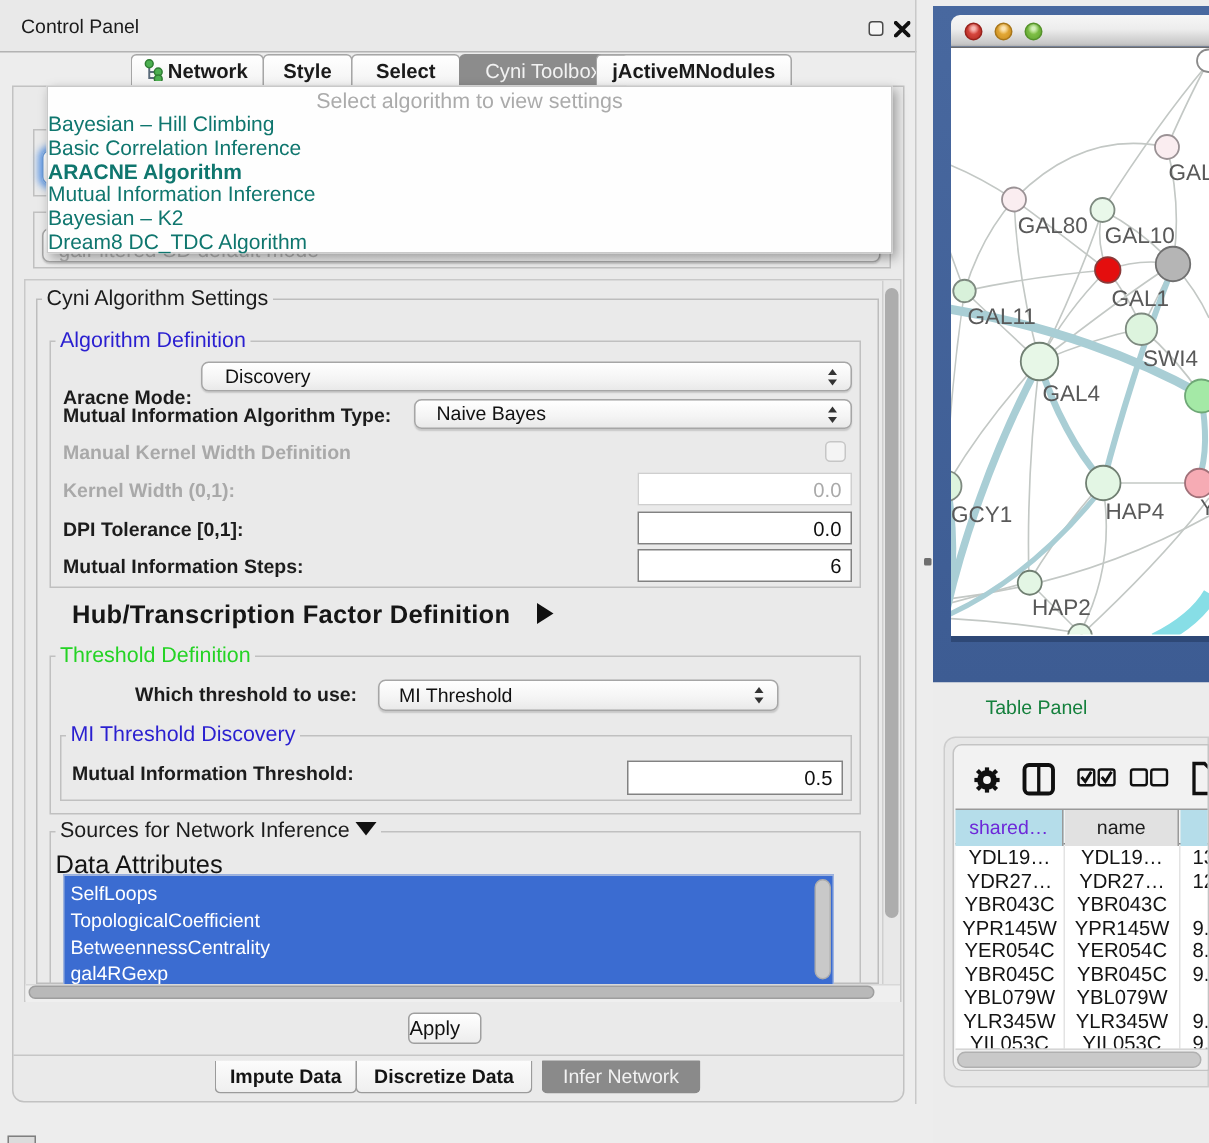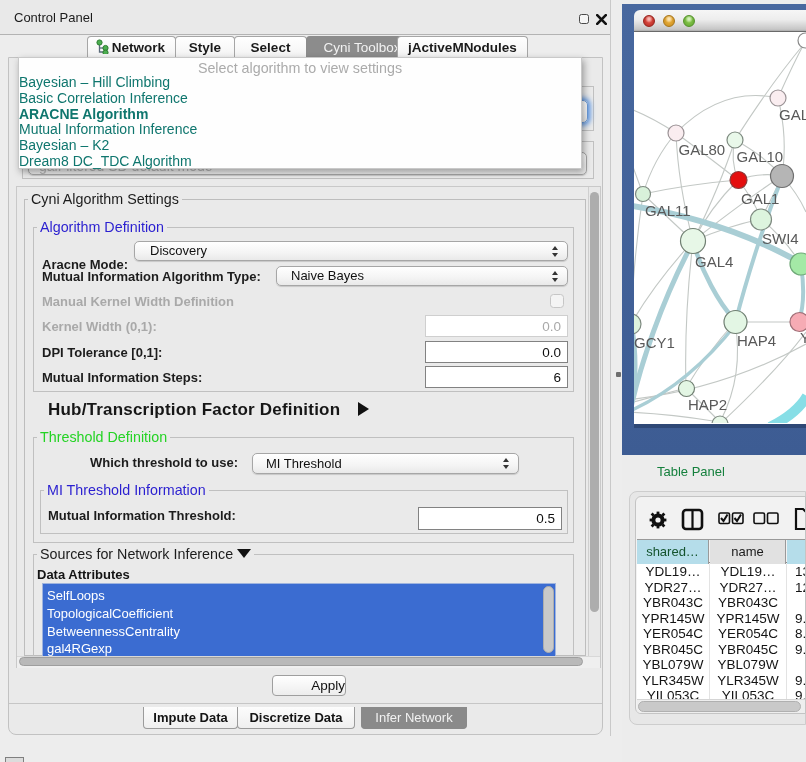--- a/index.html
+++ b/index.html
@@ -110,48 +110,48 @@
 <div class="lbl abs" style="left:90px;top:455px;">Which threshold to use:</div>
 <div class="combo" style="left:252px;top:453px;width:267px;height:21px;">
   <span class="ct" style="left:13px;top:2px;">MI Threshold</span>
   <span class="arrows">
       <i class="up"></i>
       <i class="dn"></i>
     </span>
 </div>
 
 <div class="gbox" style="left:40px;top:490px;width:528px;height:44px;"></div>
-<div class="gcap" style="left:44px;top:483px;color:#2A1FD0;">MI Threshold Information</div>
+<div class="gcap" style="left:44px;top:483px;color:#2A1FD0;">MI Threshold Discovery</div>
 <div class="lbl abs" style="left:48px;top:508px;">Mutual Information Threshold:</div>
 <div class="field" style="left:418px;top:507px;width:144px;height:23px;line-height:22px;">0.5</div>
 
 <div class="gbox" style="left:33px;top:554px;width:541px;height:103px;"></div>
 <div class="gcap" style="left:37px;top:547px;color:#1C1C1C;">Sources for Network Inference <span style="display:inline-block;width:0;height:0;border-left:7px solid transparent;border-right:7px solid transparent;border-top:9px solid #111;vertical-align:1px;"></span></div>
-<div class="abs" style="left:37px;top:567px;font-size:13px;font-weight:bold;color:#141414;">Data Attributes</div>
+<div class="abs" style="left:37px;top:567px;font-size:17px;font-weight:normal;color:#141414;">Data Attributes</div>
 
 <div class="abs" style="left:42px;top:583px;width:514px;height:75px;background:#3B6CD1;border:1px solid #9FB4DE;color:#fff;font-size:13px;">
   <div style="padding:3px 0 0 4px;line-height:17.8px;">SelfLoops<br>TopologicalCoefficient<br>BetweennessCentrality<br>gal4RGexp</div>
 </div>
 <div class="abs" style="left:543px;top:586px;width:11px;height:67px;background:#C9C9C9;border:1px solid #ADADAD;border-radius:5.5px;"></div>
 
 <div class="abs" style="left:588px;top:187px;width:12px;height:480px;background:#E8E8E8;border-left:1px solid #CFCFCF;"></div>
 <div class="abs" style="left:589.5px;top:192px;width:9px;height:420px;background:#ADADAD;border-radius:4.5px;"></div>
 
 <div class="abs" style="left:17px;top:656px;width:583px;height:12px;background:#EFEFEF;border-top:1px solid #D8D8D8;"></div>
 <div class="abs" style="left:19px;top:657px;width:564px;height:9px;background:#B9B9B9;border:1px solid #9E9E9E;border-radius:4.5px;"></div>
 
-<div class="abs" style="left:272px;top:675px;width:74px;height:21px;background:linear-gradient(#FFFFFF,#EDEDED);border:1px solid #9F9F9F;border-radius:4px;text-align:right;line-height:20px;font-size:13.5px;color:#111;">Apply</div>
+<div class="abs" style="left:272px;top:675px;width:49px;height:21px;background:linear-gradient(#FFFFFF,#EDEDED);border:1px solid #9F9F9F;border-radius:4px;text-align:left;line-height:20px;font-size:13.5px;color:#111;">Apply</div>
 
 <div class="tabbot" style="left:143px;width:95px;">Impute Data</div>
 <div class="tabbot" style="left:237px;width:118px;">Discretize Data</div>
 <div class="tabbot" style="left:361px;width:106px;background:#8A8A8A;border-color:#8A8A8A;color:#F2F2F2;font-weight:normal;">Infer Network</div>
 
 <div class="abs" style="left:5px;top:757px;width:19px;height:12px;background:#DCDCDC;border:1px solid #7F7F7F;"></div>
 
-<div class="abs" style="left:18px;top:57px;width:564px;height:112px;background:#FEFEFE;border:1px solid #C9C9C9;box-shadow:2px 3px 7px rgba(0,0,0,0.35);z-index:50;padding-left:27px;">
+<div class="abs" style="left:31px;top:57px;width:564px;height:112px;background:#FEFEFE;border:1px solid #C9C9C9;box-shadow:2px 3px 7px rgba(0,0,0,0.35);z-index:50;padding-left:27px;">
   <div style="position:absolute;top:2px;left:0;width:100%;text-align:center;font-size:14.3px;color:#ABABAB;">Select algorithm to view settings</div>
   <div style="position:absolute;top:17px;left:0px;font-size:14px;color:#0f766e;line-height:15.8px;white-space:nowrap;">
     Bayesian – Hill Climbing<br>
     Basic Correlation Inference<br>
     <b>ARACNE Algorithm</b><br>
     Mutual Information Inference<br>
     Bayesian – K2<br>
     Dream8 DC_TDC Algorithm
   </div>
 </div>
@@ -274,21 +274,21 @@
       <rect x="131.5" y="16" width="10.5" height="10.5" rx="1.5"></rect>
     </g>
     <g fill="none" stroke="#101010" stroke-width="2">
       <path d="M85 21 l2.5 3 4 -6.5"></path>
       <path d="M98.5 21 l2.5 3 4 -6.5"></path>
     </g>
     <path d="M160 12 h7 l5 5 v15 h-12 z" fill="none" stroke="#101010" stroke-width="2.2"></path>
   </svg>
 
   <div class="abs" style="left:1px;top:42px;width:170px;height:24px;border-top:1px solid #9A9A9A;border-bottom:1px solid #8A8A8A;">
-    <div class="abs" style="left:0;top:0;width:72px;height:24px;background:#B5DDEA;border-right:1px solid #9A9A9A;text-align:center;font-size:13px;color:#14532d;line-height:23px;">shared…</div>
+    <div class="abs" style="left:0;top:0;width:72px;height:24px;background:#B5DDEA;border-right:1px solid #9A9A9A;text-align:center;font-size:13px;color:#6d28d9;line-height:23px;">shared…</div>
     <div class="abs" style="left:73px;top:0;width:76px;height:24px;background:#E1E1E1;border-right:1px solid #9A9A9A;text-align:center;font-size:13px;color:#1B1B1B;line-height:23px;">name</div>
     <div class="abs" style="left:150px;top:0;width:21px;height:24px;background:#B5DDEA;"></div>
   </div>
   <div class="abs" style="left:1px;top:67px;width:170px;height:136px;background:#FFFFFF;overflow:hidden;font-size:13.5px;color:#141414;">
     <div class="abs" style="left:72px;top:0;width:1px;height:136px;background:#E3E3E3;"></div>
     <div class="abs" style="left:149px;top:0;width:1px;height:136px;background:#E3E3E3;"></div>
 
     <div class="abs" style="left:0;top:0;width:72px;text-align:center;line-height:15.5px;">YDL19…<br>YDR27…<br>YBR043C<br>YPR145W<br>YER054C<br>YBR045C<br>YBL079W<br>YLR345W<br>YIL053C</div>
     <div class="abs" style="left:73px;top:0;width:76px;text-align:center;line-height:15.5px;">YDL19…<br>YDR27…<br>YBR043C<br>YPR145W<br>YER054C<br>YBR045C<br>YBL079W<br>YLR345W<br>YIL053C</div>
     <div class="abs" style="left:158px;top:0;width:40px;text-align:left;line-height:15.5px;">13<br>12<br>&nbsp;<br>9.<br>8.<br>9.<br>&nbsp;<br>9.<br>9.</div>

